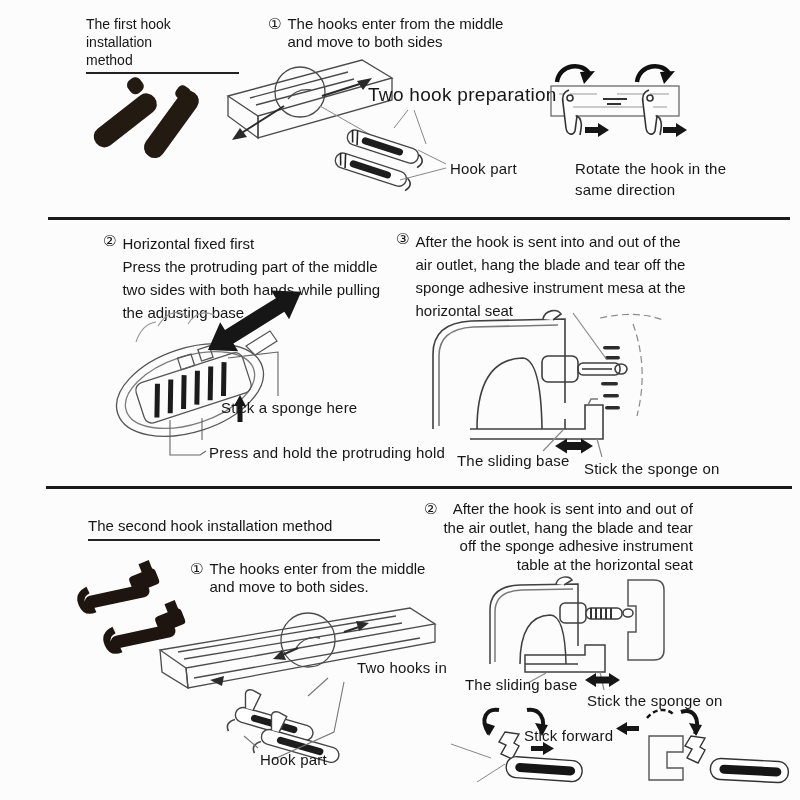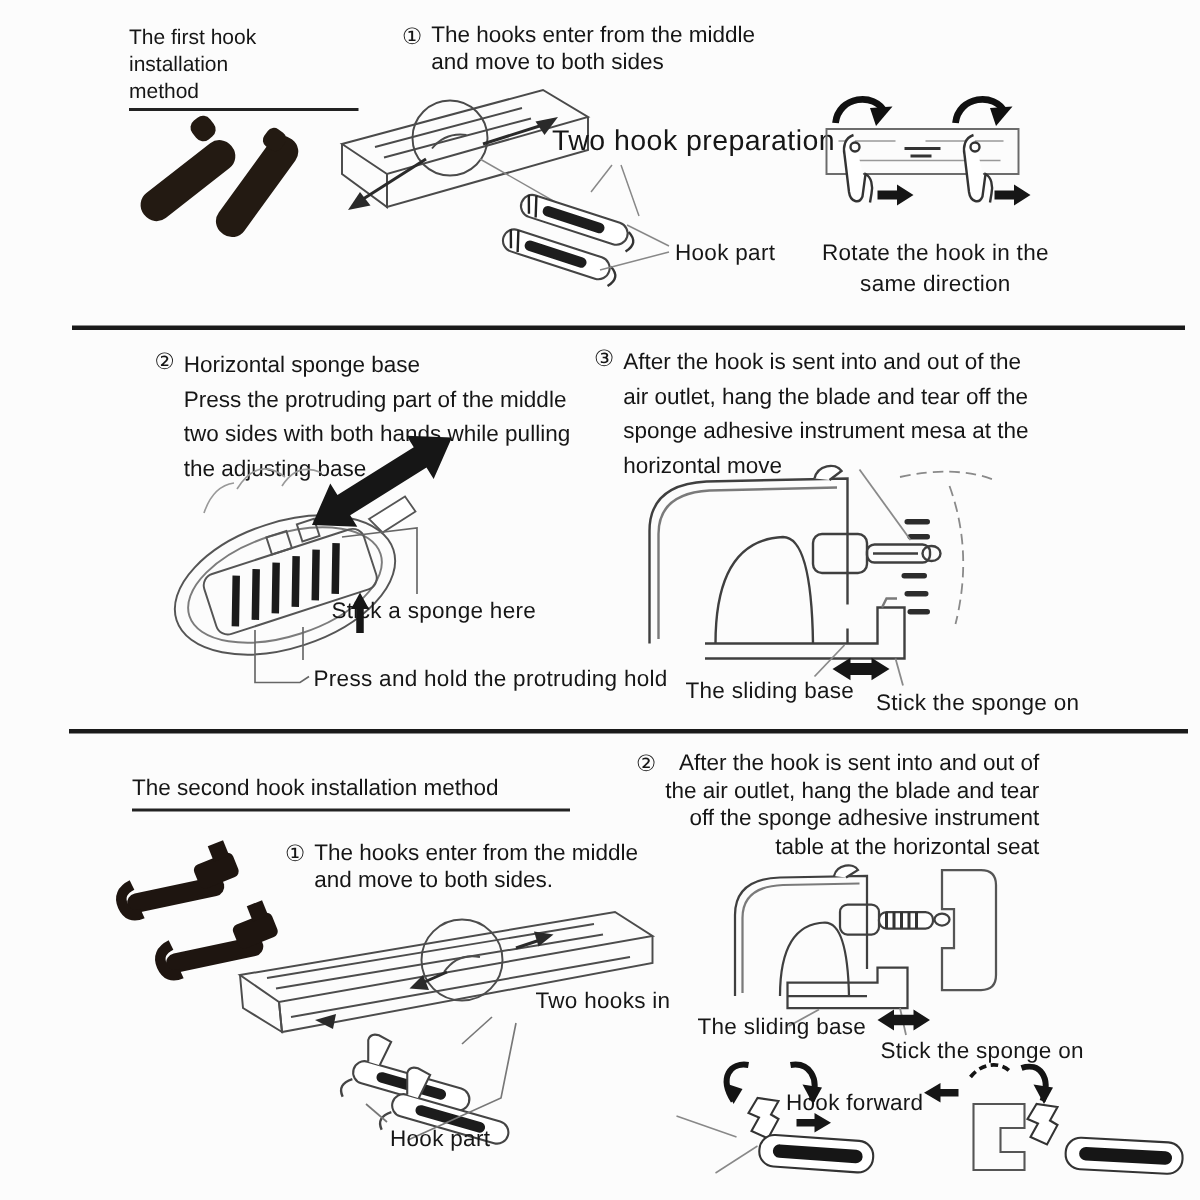--- a/index.html
+++ b/index.html
@@ -99,31 +99,31 @@
       <polygon points="52,15 41,28 37,16" fill="#101010"></polygon>
       <path d="M94,26 C96,8 120,5 127,19" stroke="#101010" stroke-width="4.5" fill="none"></path>
       <polygon points="132,15 121,28 117,16" fill="#101010"></polygon>
     </g>
     <g fill="#161616">
       <polygon points="42,71 55,71 55,67 66,74 55,81 55,77 42,77"></polygon>
       <polygon points="120,71 133,71 133,67 144,74 133,81 133,77 120,77"></polygon>
     </g>
   </svg>
 
-  <div class="lbl" style="left:548px;top:158px;line-height:21px;text-align:center;">
+  <div class="lbl" style="left:575px;top:158px;line-height:21px;">
     <div>Rotate the hook in the</div>
     <div>same direction</div>
   </div>
 
   <div class="hr" style="left:48px;top:217px;width:742px;height:2.5px;"></div>
 
   <div class="step" style="left:103px;top:232px;font-size:15px;">
     <span class="num">②</span>
     <div style="line-height:23px;">
-      <div>Horizontal sponge base</div>
+      <div>Horizontal fixed first</div>
       <div>Press the protruding part of the middle</div>
       <div>two sides with both hands while pulling</div>
       <div>the adjusting base</div>
     </div>
   </div>
 
   <svg style="left:100px;top:282px;" width="262" height="186" viewBox="0 0 262 186">
     <path d="M58,44 q14,-22 32,-8 M88,42 q10,-16 26,-9 M36,60 q6,-18 20,-20" stroke="#999" stroke-width="1.1" fill="none"></path>
     <g transform="rotate(-18 90 108)" stroke="#555" fill="none" stroke-width="1.3">
       <ellipse cx="90" cy="108" rx="76" ry="42"></ellipse>
@@ -151,21 +151,21 @@
 
   <div class="lbl" style="left:221px;top:399px;">Stick a sponge here</div>
   <div class="lbl" style="left:209px;top:444px;">Press and hold the protruding hold</div>
 
   <div class="step" style="left:396px;top:230px;font-size:15px;">
     <span class="num">③</span>
     <div style="line-height:23px;">
       <div>After the hook is sent into and out of the</div>
       <div>air outlet, hang the blade and tear off the</div>
       <div>sponge adhesive instrument mesa at the</div>
-      <div>horizontal move</div>
+      <div>horizontal seat</div>
 
     </div>
   </div>
 
   <svg style="left:425px;top:308px;" width="290" height="152" viewBox="0 0 290 152">
     <g fill="none" stroke="#3f3f3f" stroke-width="1.6">
       <path d="M8,121 L8,46 Q8,15 46,13 L140,11 L140,95"></path>
       <path d="M14,118 L14,48 Q14,21 48,19 L133,17" stroke="#7a7a7a"></path>
       <path d="M52,121 Q52,52 97,50 Q116,50 117,121"></path>
       <path d="M118,11 C120,2 132,0 136,6 L128,12" fill="#fff"></path>
@@ -326,15 +326,15 @@
       <polygon points="253,30 246,17 259,19" fill="#141414"></polygon>
       <path d="M206,30 L206,74 L240,74 L240,62 L224,62 L224,46 L240,46 L240,30 Z" fill="none" stroke="#555" stroke-width="1.4"></path>
       <path d="M248,30 l-6,10 l7,3 l-5,9 l11,5 l7,-13 l-5,-3 l5,-9 z" fill="#fff" stroke="#333" stroke-width="1.4"></path>
       <g transform="translate(268,52) rotate(3)">
         <rect x="0" y="0" width="78" height="21" rx="10" fill="#fff" stroke="#333" stroke-width="1.4"></rect>
         <rect x="9" y="6" width="62" height="9" rx="4.5" fill="#161616"></rect>
       </g>
     </g>
   </svg>
 
-  <div class="lbl" style="left:524px;top:727px;">Hook forward</div>
+  <div class="lbl" style="left:524px;top:727px;">Stick forward</div>
 
 </div>
 
 </body></html>

